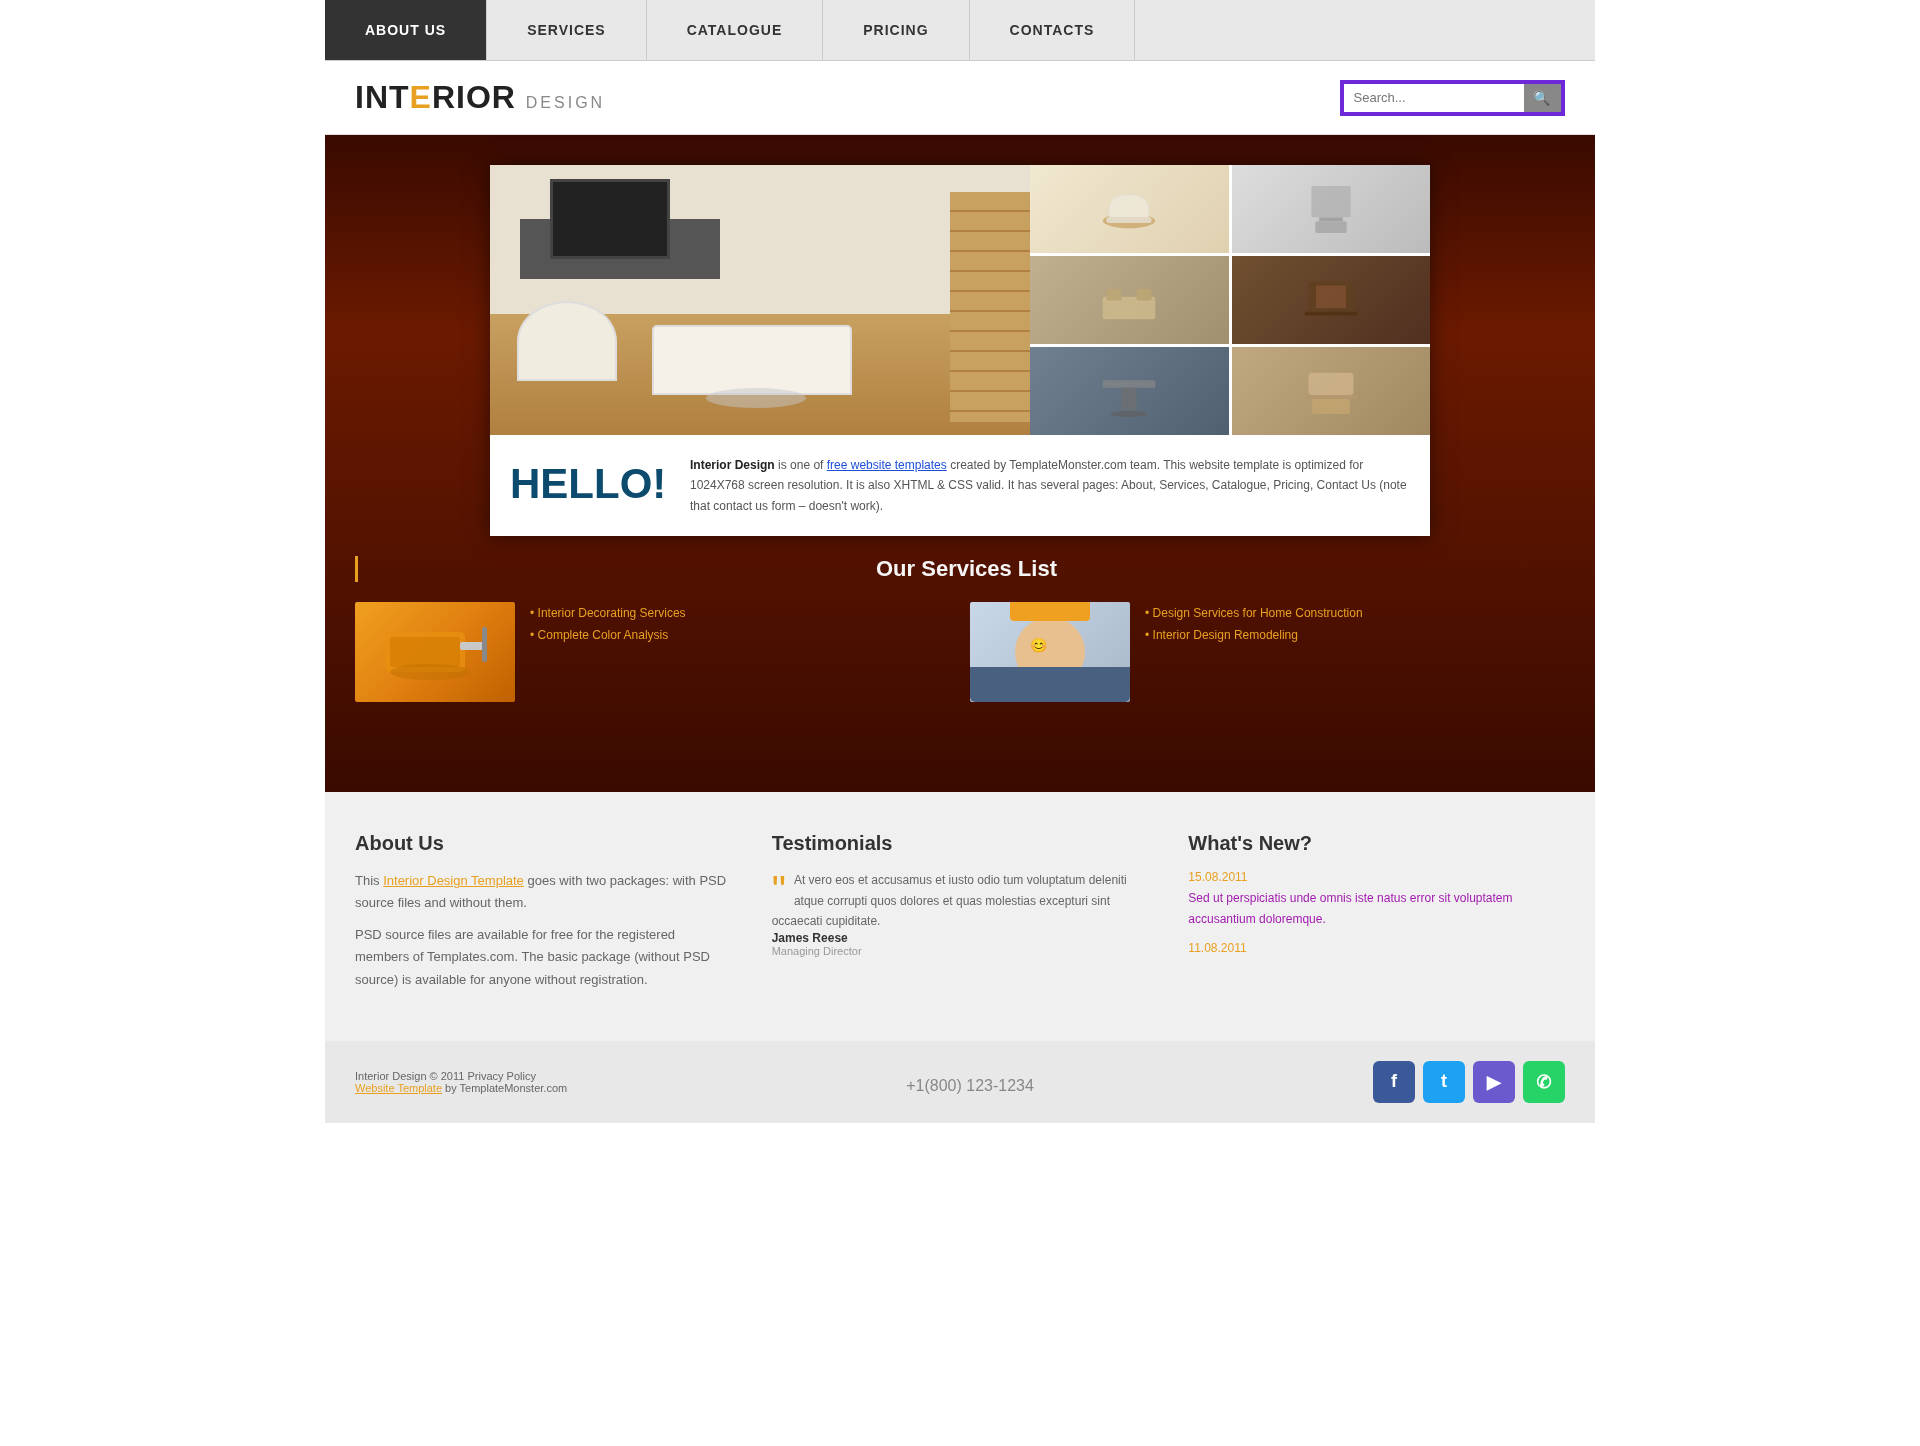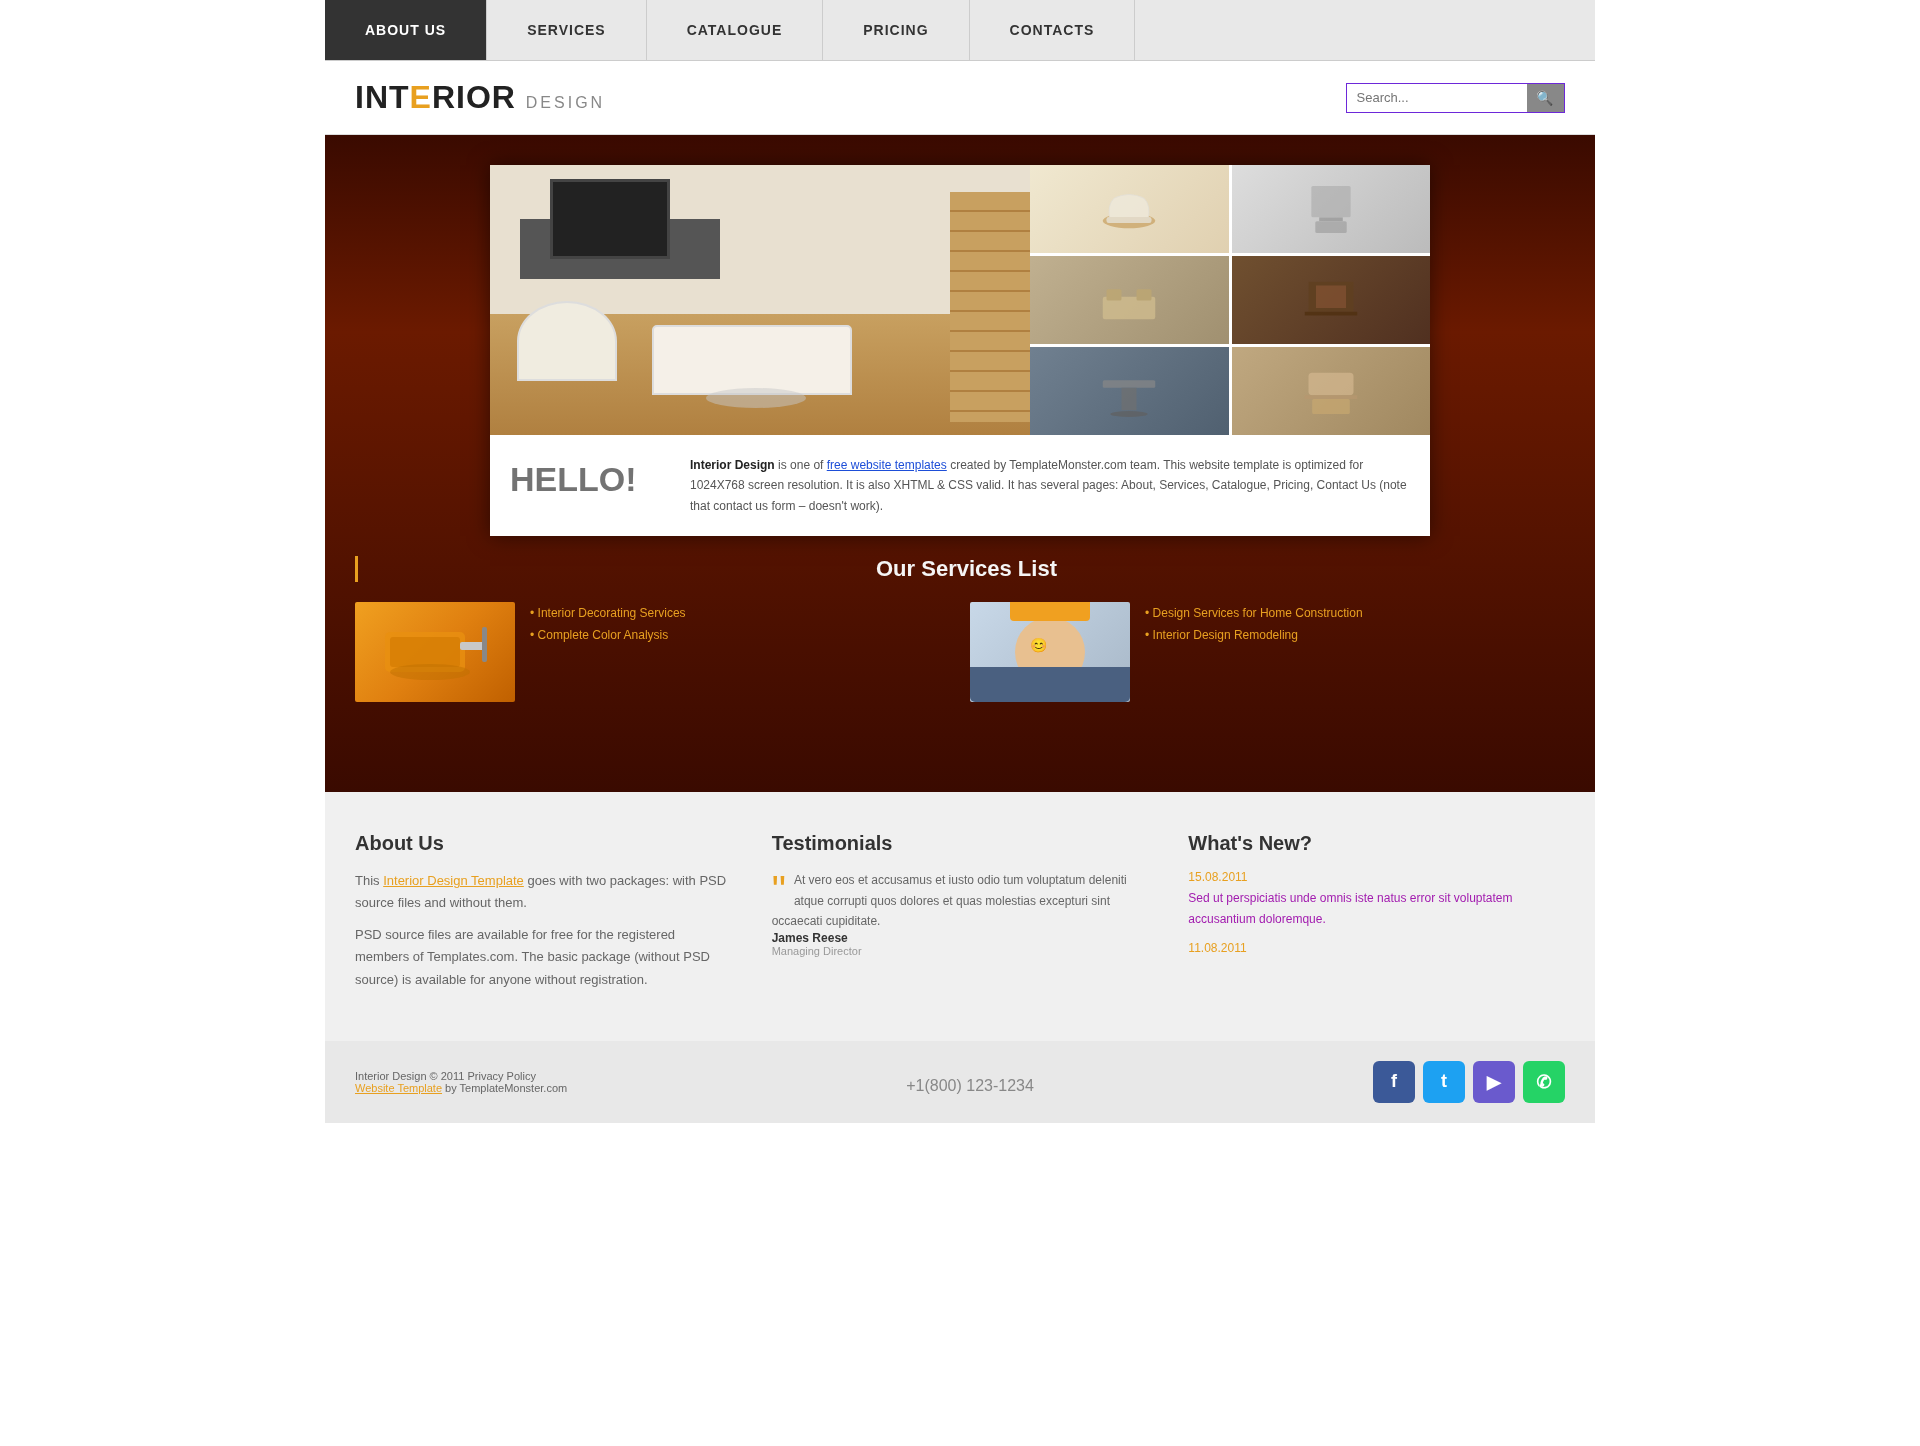--- a/index.html
+++ b/index.html
@@ -16,21 +16,21 @@
     nav a:first-child { background: #333; color: #fff; }
 
     
     header {
       display: flex; align-items: center; justify-content: space-between;
       padding: 18px 30px; background: #fff; border-bottom: 1px solid #ddd;
     }
     .logo { font-size: 32px; font-weight: bold; color: #222; letter-spacing: 1px; }
     .logo span.highlight { color: #e8a020; }
     .logo span.design { font-size: 16px; color: #888; font-weight: normal; letter-spacing: 3px; }
-    .search-box { display: flex; border: 1px solid #6d28d9; overflow: hidden; }
+    .search-box { display: flex; border: 4px solid #6d28d9; overflow: hidden; }
     .search-box input { padding: 6px 10px; border: none; outline: none; width: 180px; font-size: 13px; }
     .search-box button { background: #888; border: none; padding: 6px 10px; cursor: pointer; color: #fff; font-size: 14px; }
 
     
     .hero-bg {
       background: linear-gradient(to bottom, #3a0a00 0%, #6b1a00 30%, #3a0a00 100%);
       background-color: #4a0e00;
       padding: 30px 0 50px;
     }
 
@@ -77,21 +77,21 @@
     .thumb-4 { background: linear-gradient(135deg, #705030, #503020); }
     .thumb-5 { background: linear-gradient(135deg, #708090, #506070); }
     .thumb-6 { background: linear-gradient(135deg, #c0a880, #a08860); }
 
     
     .hello-section {
       display: flex; align-items: flex-start; padding: 20px 20px;
       background: #fff; gap: 20px;
     }
     .hello-text {
-      font-size: 34px; font-weight: bold; color: #737373;
+      font-size: 42px; font-weight: bold; color: #0c4a6e;
       flex-shrink: 0; width: 160px; padding-top: 5px;
     }
     .hello-desc { font-size: 12px; color: #555; line-height: 1.7; flex: 1; }
     .hello-desc strong { color: #222; }
     .hello-desc a { color: #1d4ed8; text-decoration: underline; }
 
     
     .services-section {
       padding: 20px 30px 40px;
     }

